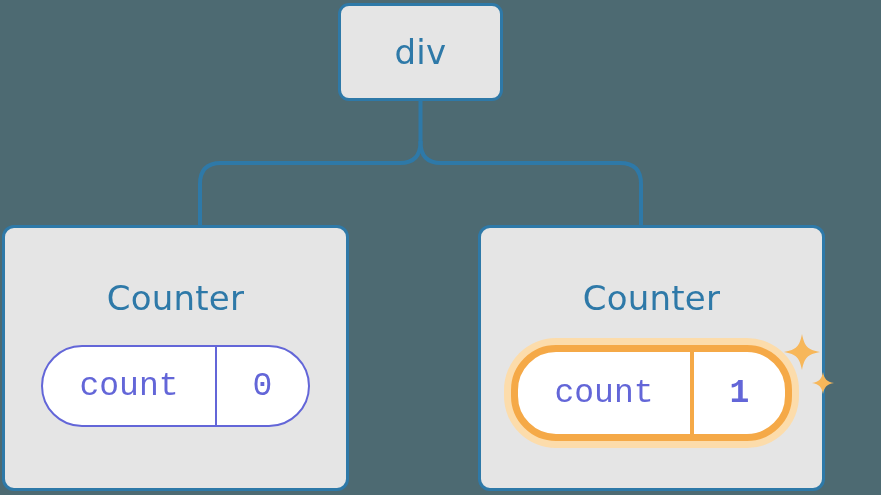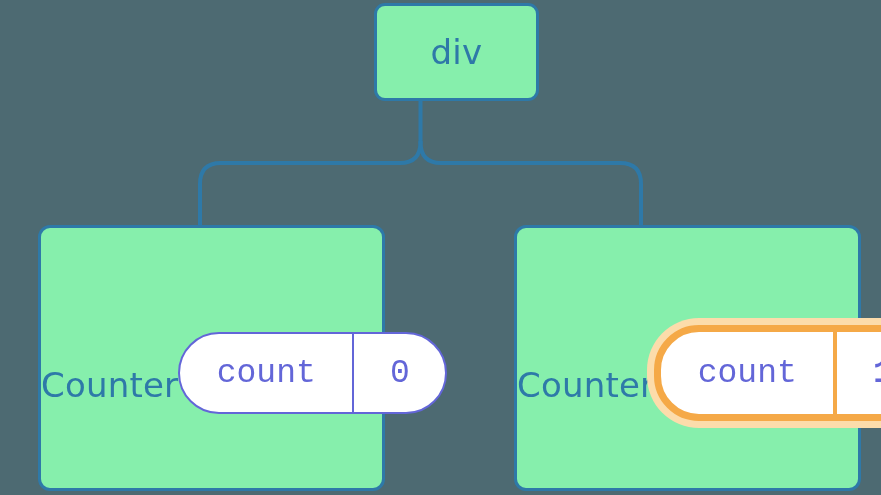--- a/index.html
+++ b/index.html
@@ -28,25 +28,24 @@
     left: 0;
     top: 0;
     width: 881px;
     height: 495px;
     pointer-events: none;
   }
 
   
   .card {
     position: absolute;
-    background: #86efac;
+    background: #e5e5e5;
     border: 3px solid #2e79a8;
     border-radius: 12px;
     box-sizing: border-box;
-    margin-left: 36px;
   }
 
   
   #root-node {
     left: 338px;
     top: 3px;
     width: 165px;
     height: 98px;
     border-radius: 11px;
     display: flex;
@@ -59,21 +58,21 @@
     letter-spacing: 0.3px;
     line-height: 1;
   }
 
   
   .component-card {
     width: 347px;
     height: 266px;
     top: 225px;
     display: flex;
-    flex-direction: row;
+    flex-direction: column;
     align-items: center;
   }
   #counter-card-left  { left: 2px; }
   #counter-card-right { left: 478px; }
 
   .component-title {
     font-size: 34px;
     color: #2e79a8;
     line-height: 1;
     margin-top: 53px;

